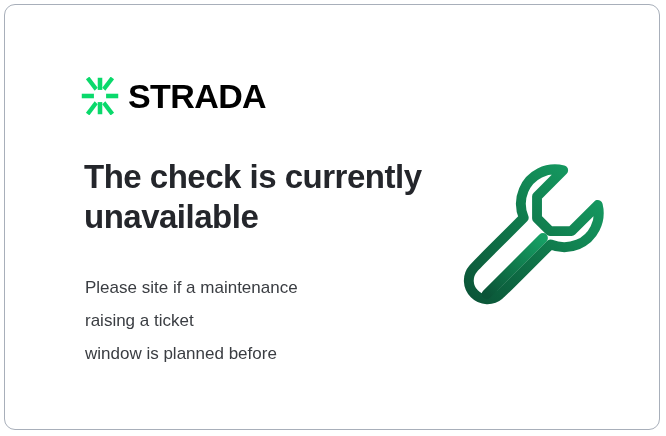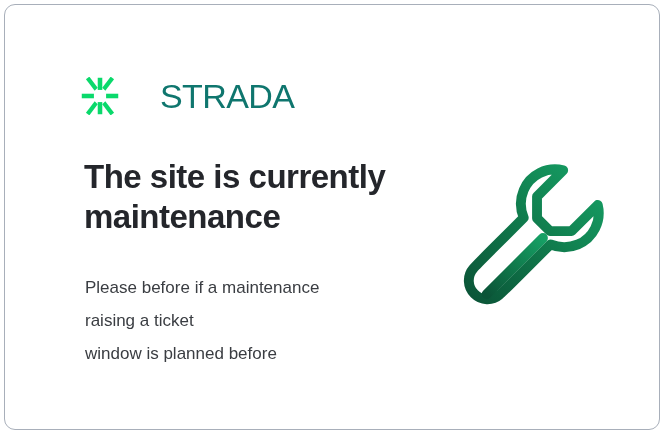--- a/index.html
+++ b/index.html
@@ -45,26 +45,25 @@
     gap: 9px;
   }
   .logo-mark {
     width: 38px;
     height: 38px;
     display: block;
     flex: none;
   }
   .logo-word {
     font-size: 34px;
-    font-weight: 400;
+    font-weight: 700;
     letter-spacing: -0.6px;
-    color: #0f766e;
+    color: #000000;
     line-height: 1;
     white-space: nowrap;
-    margin-left: 32px;
   }
 
   
   .headline {
     position: absolute;
     left: 79px;
     top: 152px;
     width: 340px;
     margin: 0;
     font-size: 33px;
@@ -125,24 +124,24 @@
             <polygon points="13,6 22,-1 44,28 36,36"></polygon>
             <polygon points="87,6 78,-1 56,28 64,36"></polygon>
             <polygon points="13,94 22,101 44,72 36,64"></polygon>
             <polygon points="87,94 78,101 56,72 64,64"></polygon>
           </g>
         </svg>
       </span>
       <span class="logo-word">STRADA</span>
     </div>
 
-    <h1 class="headline">The site is currently maintenance</h1>
+    <h1 class="headline">The check is currently unavailable</h1>
 
     <p class="body-copy">
-      <span class="line">Please before if a maintenance</span>
+      <span class="line">Please site if a maintenance</span>
       <span class="line">raising a ticket</span>
       <span class="line">window is planned before</span>
     </p>
 
     <div class="wrench">
       <svg viewBox="0 0 160 160" xmlns="http://www.w3.org/2000/svg" aria-hidden="true">
         <defs>
           <linearGradient id="wrenchGrad" x1="0" y1="1" x2="1" y2="0">
             <stop offset="0%" stop-color="#0b5437"></stop>
             <stop offset="50%" stop-color="#107a4c"></stop>

